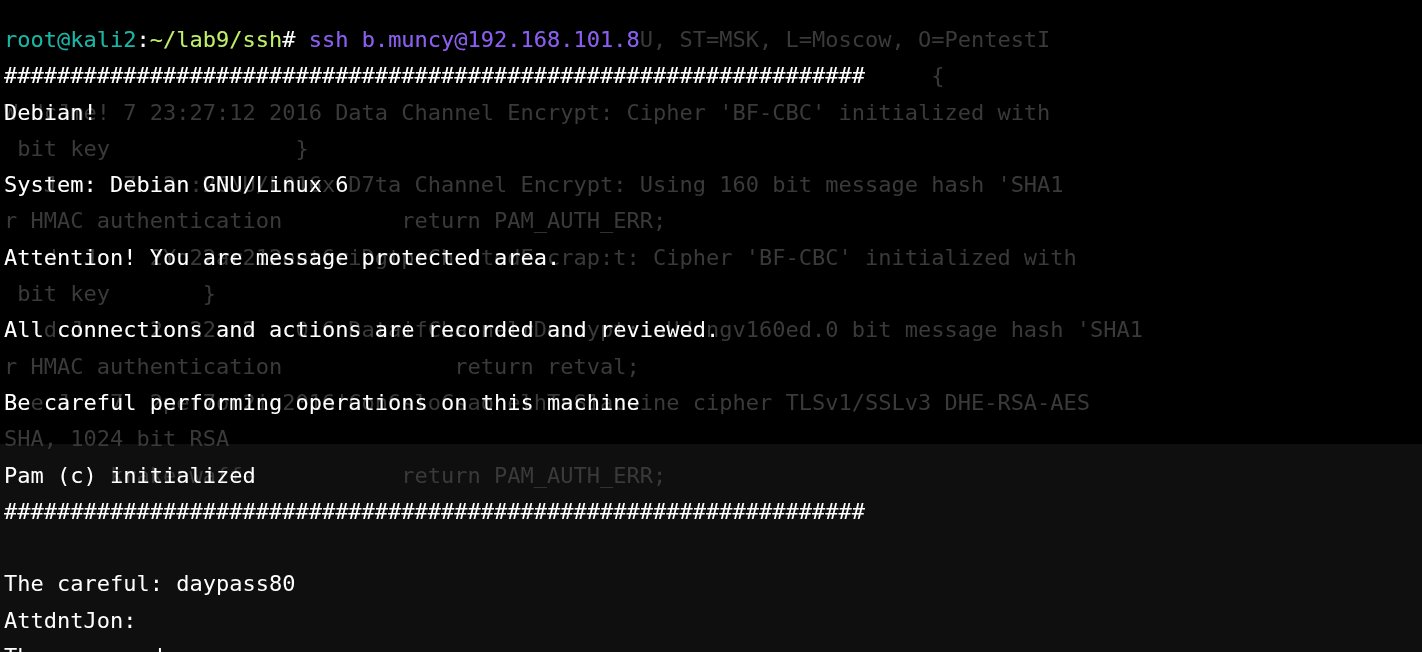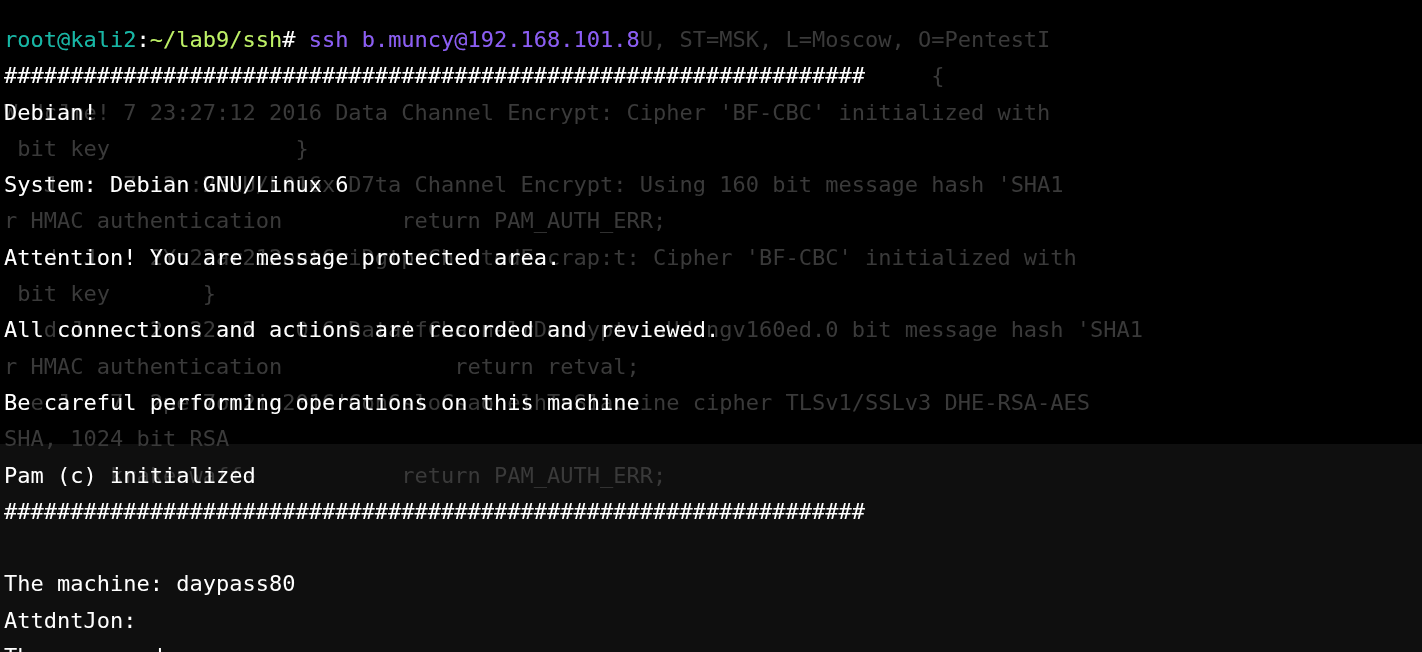--- a/index.html
+++ b/index.html
@@ -83,17 +83,17 @@
 
 <span>Attention! You are message protected area.</span>
 
 <span>All connections and actions are recorded and reviewed.</span>
 
 <span>Be careful performing operations on this machine</span>
 
 <span>Pam (c) initialized</span>
 <span>#################################################################</span>
 
-<span>The machine: daypass80</span>
+<span>The careful: daypass80</span>
 <span>AttdntJon:</span>
 <span>The password:</span></pre>
 
 </div>
 
 </body></html>

